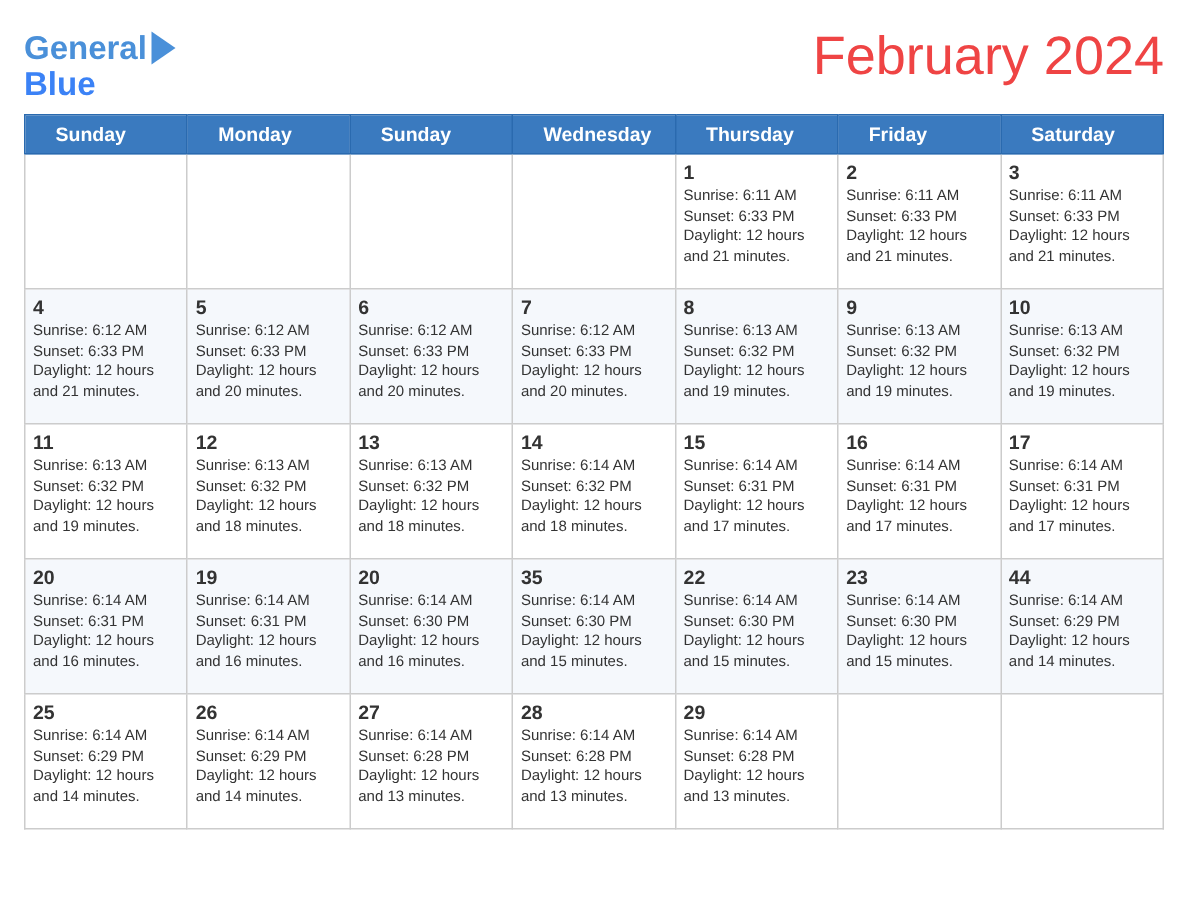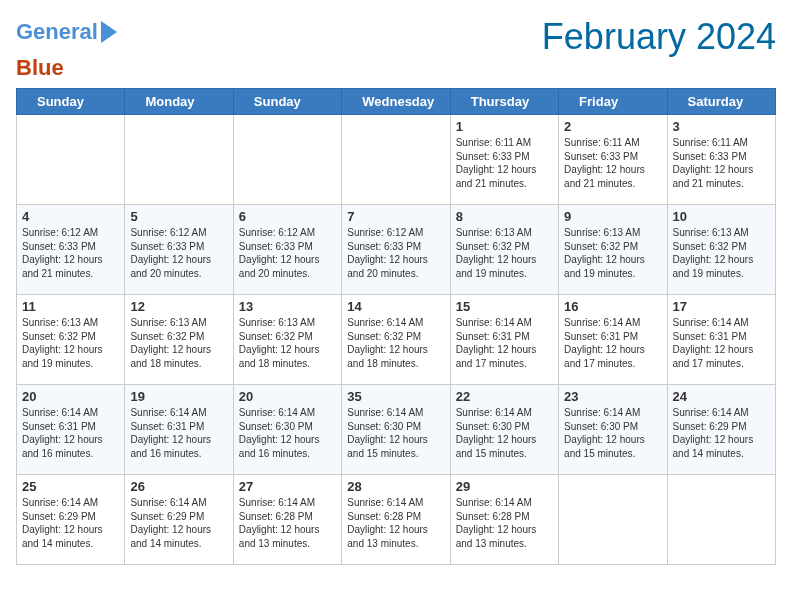--- a/index.html
+++ b/index.html
@@ -29,21 +29,21 @@
     }
     .logo-text span {
       color: #4a90d9;
     }
     .title-area {
       text-align: right;
     }
     .month-title {
       font-size: 36px;
       font-weight: normal;
-      color: #0369a1;
+      color: #ef4444;
     }
     .location-title {
       font-size: 16px;
       color: #555;
     }
     .calendar-table {
       width: 100%;
       border-collapse: collapse;
       table-layout: fixed;
     }
@@ -82,27 +82,27 @@
     }
     .empty-cell {
       background: #f9f9f9;
     }
   </style>
 </head>
 <body>
 
 <div class="header-section">
   <div class="logo">
-    <div style="display:flex; flex-direction:column; align-items:flex-end;gap:12px;">
+    <div style="display:flex; flex-direction:column; align-items:flex-end;">
       <div style="display:flex; align-items:center;">
         <span class="logo-text"><span>General</span></span>
         <div style="width:0;height:0;border-top:11px solid transparent;border-bottom:11px solid transparent;border-left:16px solid #4a90d9;margin-left:3px;"></div>
       </div>
       <div style="display:flex; justify-content:flex-start; width:100%;">
-        <span class="logo-text" style="color:#c2410c;">Blue</span>
+        <span class="logo-text" style="color:#3b82f6;">Blue</span>
       </div>
     </div>
   </div>
   <div class="title-area">
     <div class="month-title">February 2024</div>
   </div>
 </div>
 
 <table class="calendar-table">
   <thead>
@@ -283,21 +283,21 @@
 and 15 minutes.</div>
         </td>
         <td>
           <span class="day-number">23</span>
           <div class="day-info" style="white-space: pre-line;">Sunrise: 6:14 AM
 Sunset: 6:30 PM
 Daylight: 12 hours
 and 15 minutes.</div>
         </td>
         <td>
-          <span class="day-number">24</span>
+          <span class="day-number">44</span>
           <div class="day-info" style="white-space: pre-line;">Sunrise: 6:14 AM
 Sunset: 6:29 PM
 Daylight: 12 hours
 and 14 minutes.</div>
         </td>
       </tr>
       <tr>
         <td>
           <span class="day-number">25</span>
           <div class="day-info" style="white-space: pre-line;">Sunrise: 6:14 AM

